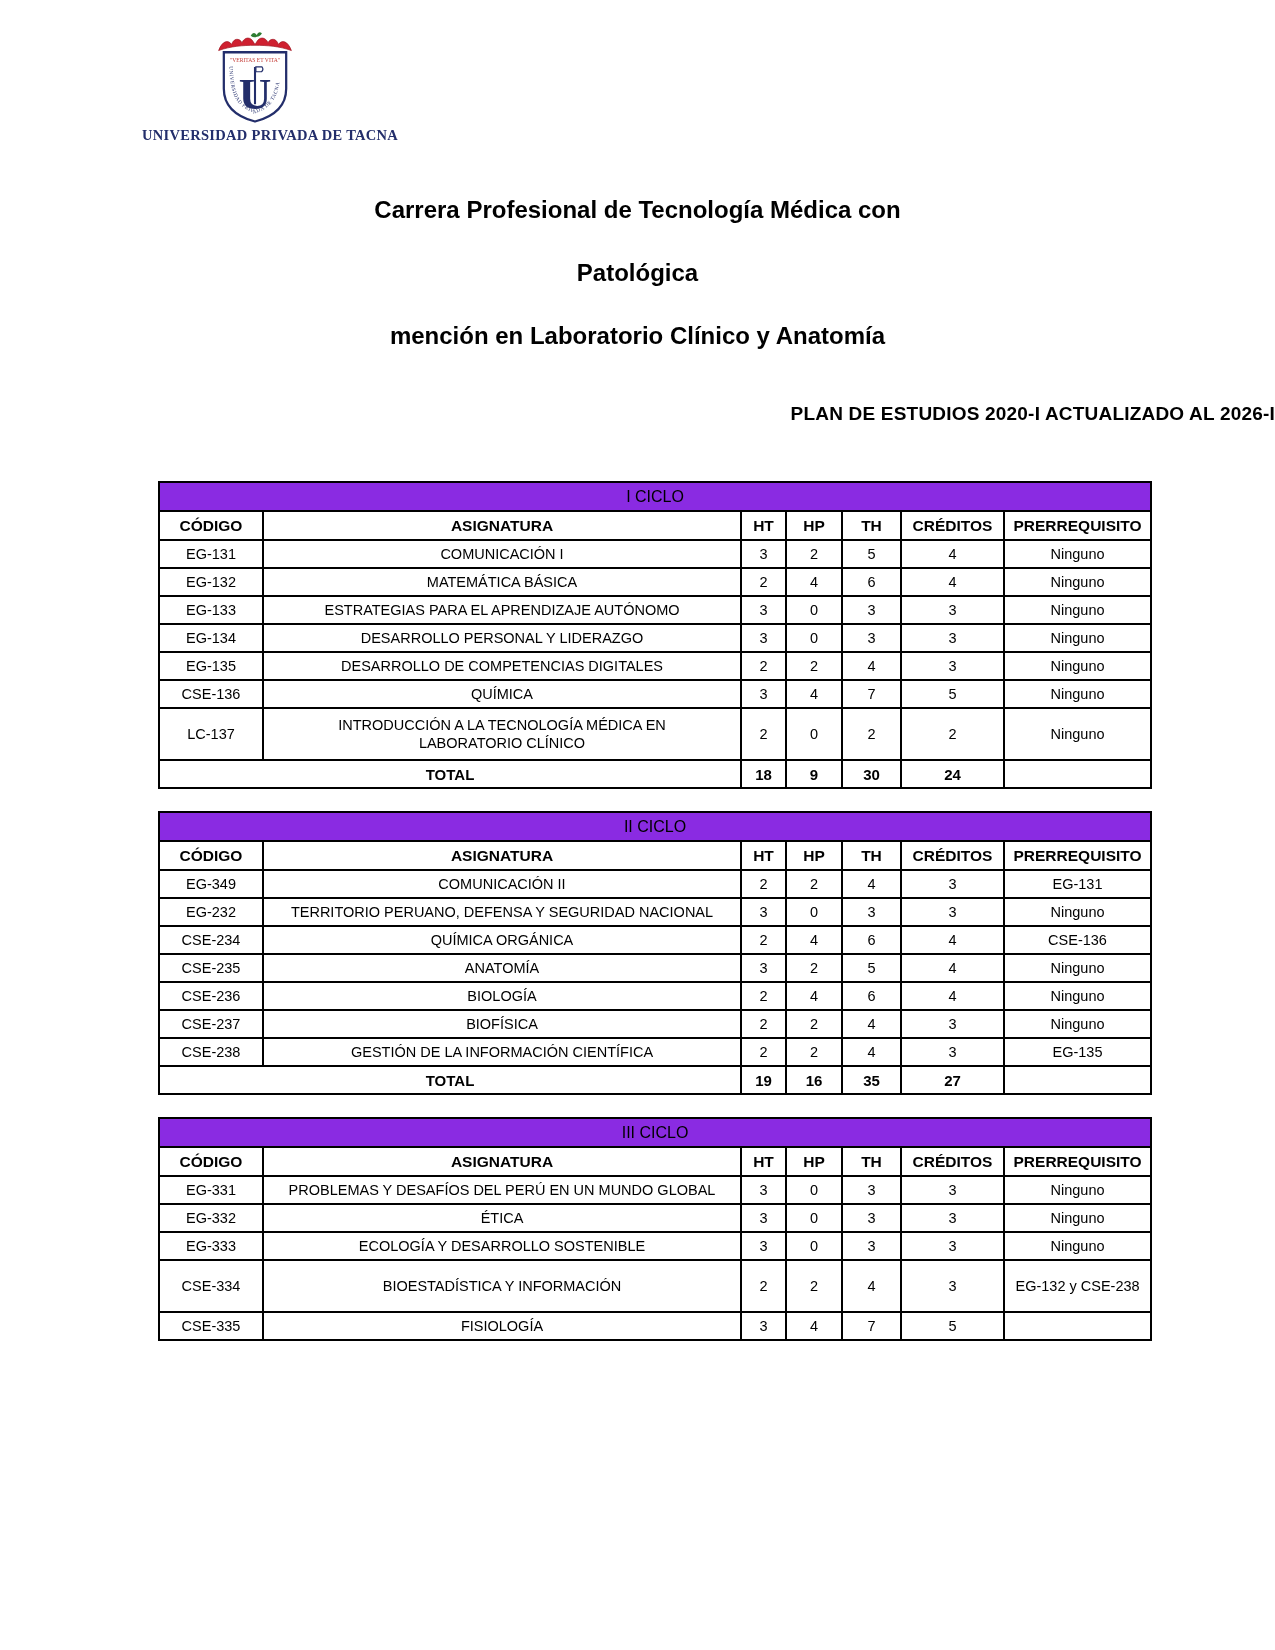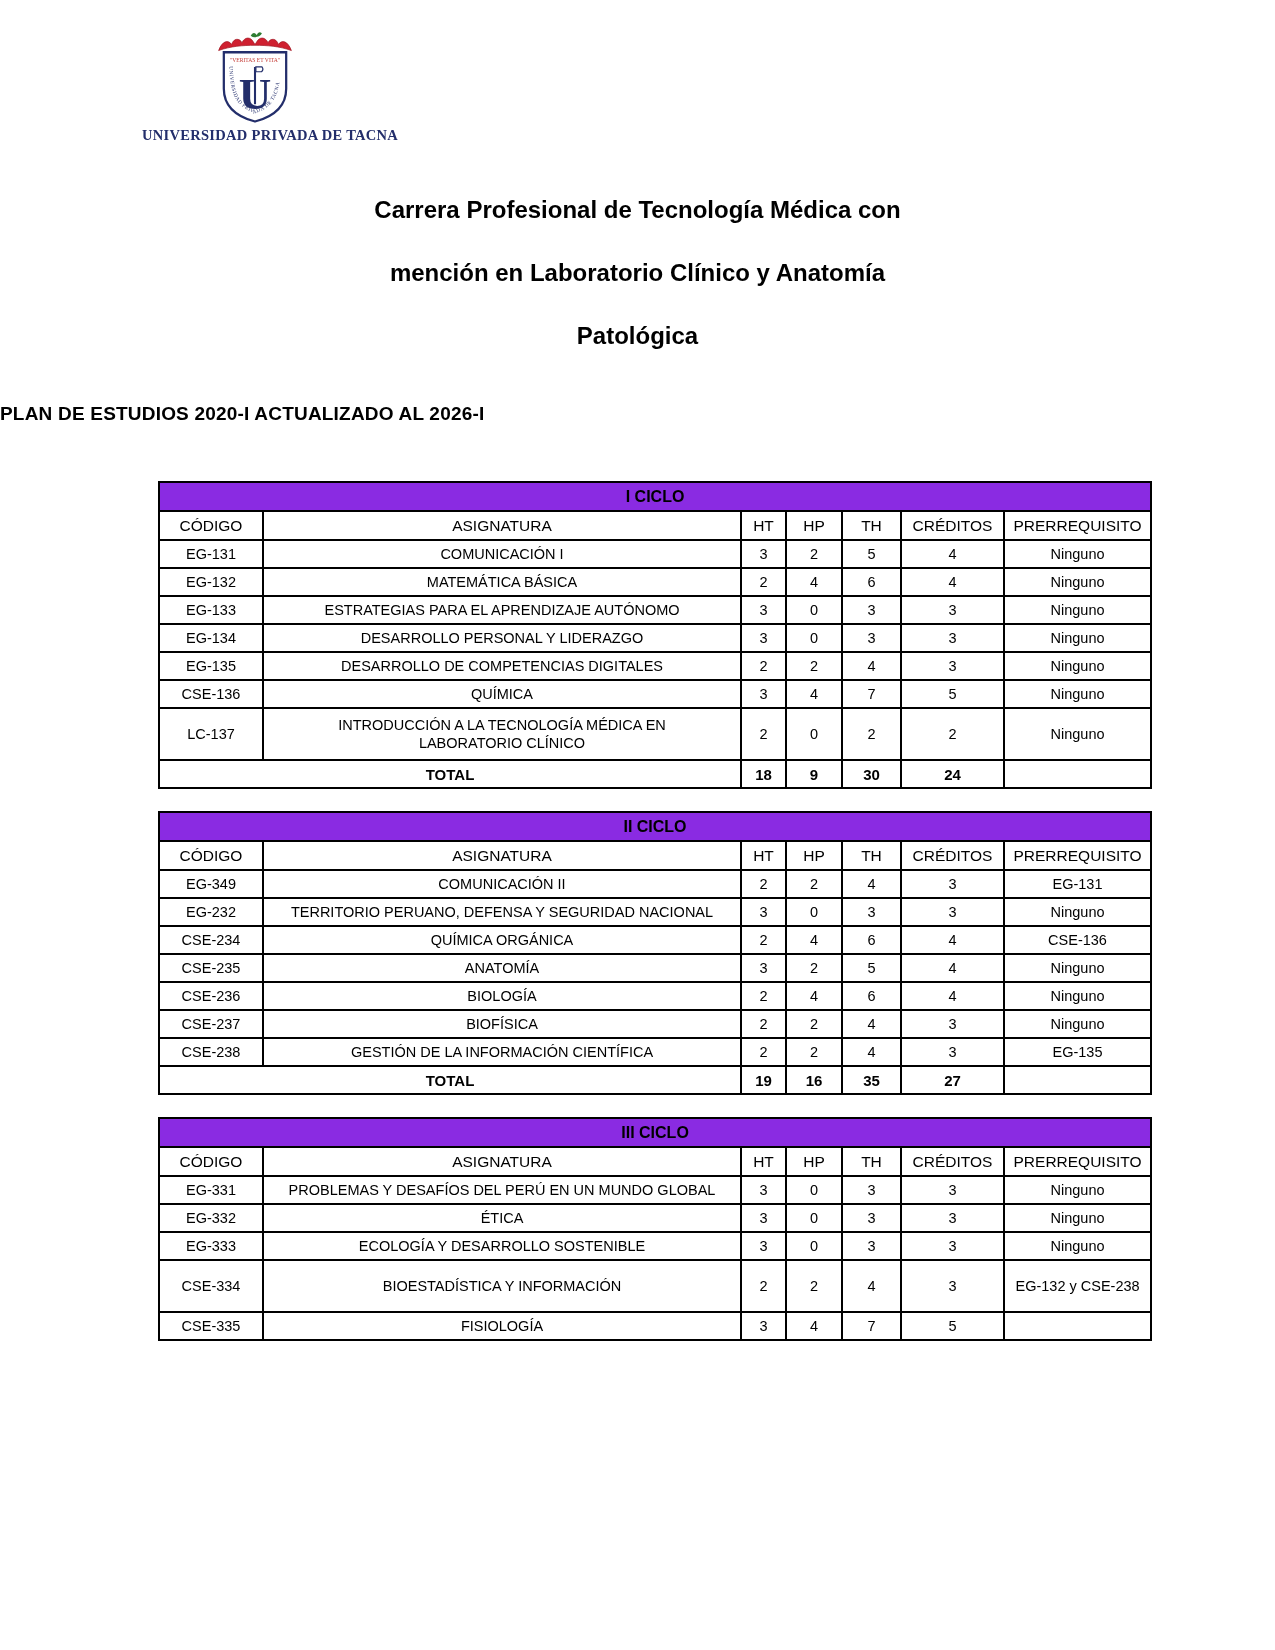--- a/index.html
+++ b/index.html
@@ -27,42 +27,42 @@
   }
   
   .doc-title{
     position:absolute;top:178px;left:0;width:100%;
     text-align:center;
     font-size:24px;font-weight:bold;line-height:63px;
     color:#000;
   }
   .doc-subtitle{
     position:absolute;top:403px;left:0;width:100%;
-    text-align:left;
+    text-align:right;
     font-size:19px;font-weight:bold;
     letter-spacing:0.2px;
   }
   
   .tables-wrap{position:absolute;top:481px;left:158px;width:992px;}
   table.cycle-table{
     border-collapse:collapse;table-layout:fixed;width:992px;
     margin:0 0 22px 0;
     border:2px solid #000;
   }
   .cycle-table td,.cycle-table th{
     border:2px solid #000;
     text-align:center;vertical-align:middle;
     padding:1px 3px;
     overflow:hidden;
   }
   .cycle-cell{
     background:var(--purple);
-    color:#000;font-weight:bold;font-size:16px;height:25px;
-  }
-  .head-row th{font-weight:normal;font-size:15.5px;height:25px;}
+    color:#000;font-weight:normal;font-size:16px;height:25px;
+  }
+  .head-row th{font-weight:bold;font-size:15.5px;height:25px;}
   .data-row td{height:24px;font-size:14.5px;font-weight:normal;}
   .tall-row td{height:48px;font-size:14.5px;font-weight:normal;}
   .asig{white-space:pre-line;line-height:1.25;}
   .total-row td{height:24px;font-size:15px;font-weight:bold;}
 </style>
 </head>
 <body>
 
 <div class="page">
 
@@ -89,22 +89,22 @@
       <text x="60" y="93" text-anchor="middle" font-size="52" font-weight="bold" fill="#232e6b" font-family="Liberation Serif, serif">U</text>
 
       <line x1="60" y1="45" x2="60" y2="88" stroke="#232e6b" stroke-width="2.4"></line>
       <path d="M61,45 h7 q2.5,3 -0.5,5.5 h-6.5 Z" fill="#ffffff" stroke="#232e6b" stroke-width="1.4"></path>
     </svg>
     <div class="logo-wordmark">UNIVERSIDAD PRIVADA DE TACNA</div>
   </div>
 
   <h1 class="doc-title" style="margin:0;">
     <div>Carrera Profesional de Tecnología Médica con</div>
+    <div>Patológica</div>
     <div>mención en Laboratorio Clínico y Anatomía</div>
-    <div>Patológica</div>
   </h1>
 
   <div class="doc-subtitle">PLAN DE ESTUDIOS 2020-I ACTUALIZADO AL 2026-I</div>
 
   <div class="tables-wrap">
       <table class="cycle-table">
         <colgroup>
           <col style="width: 104px;">
           <col style="width: 478px;">
           <col style="width: 45px;">

